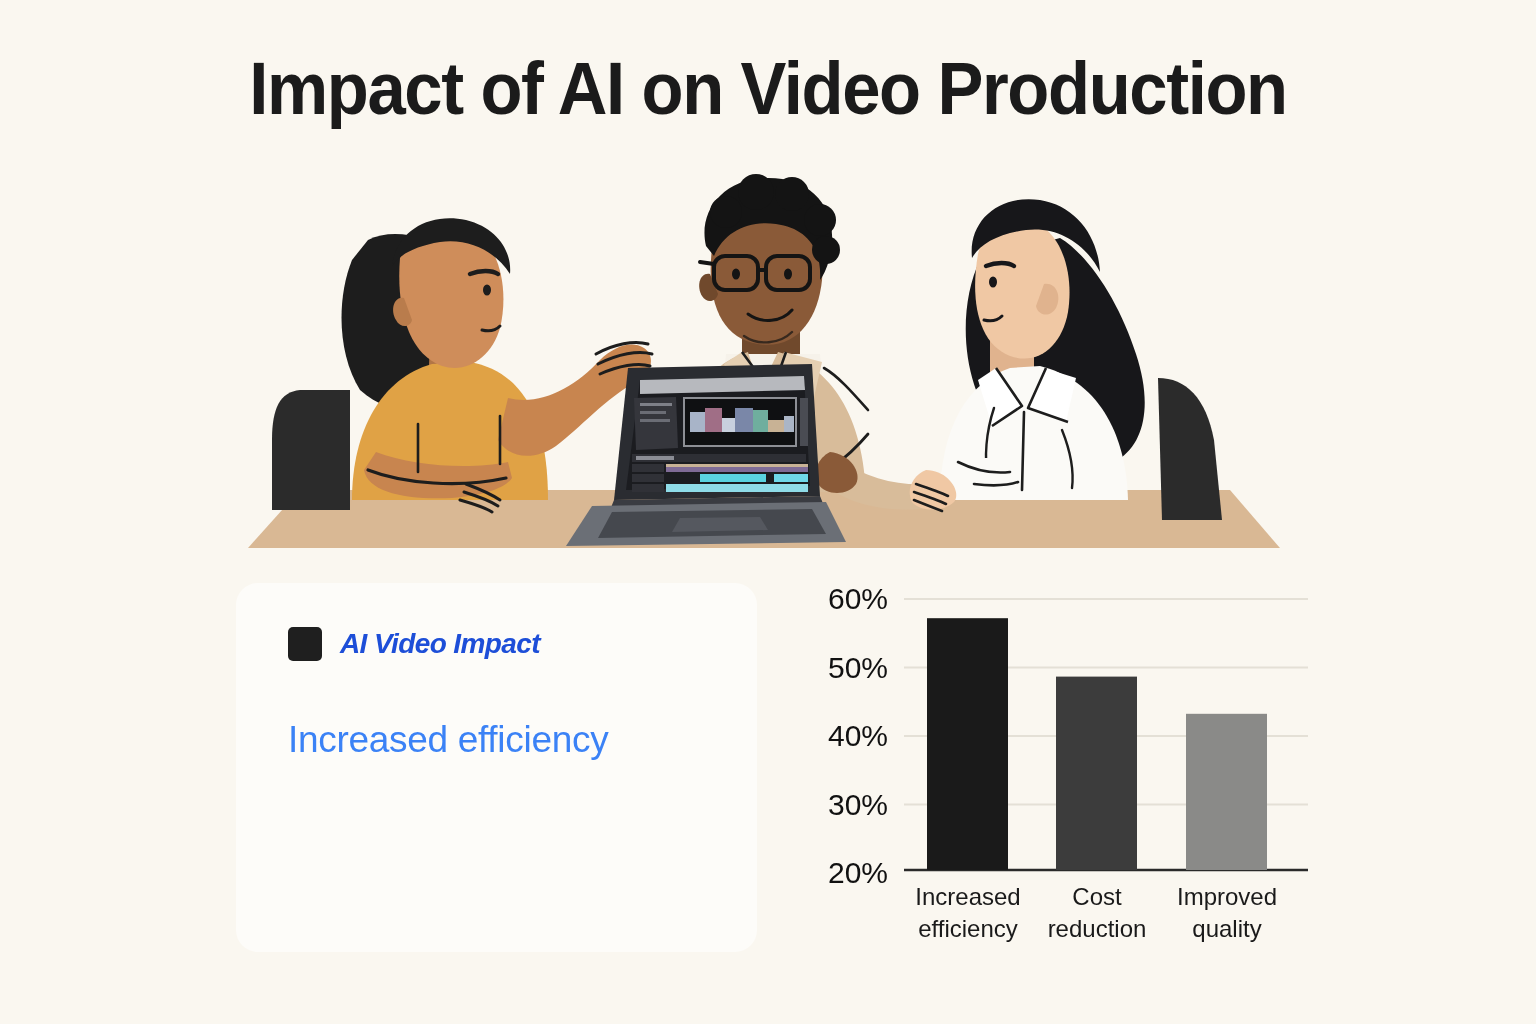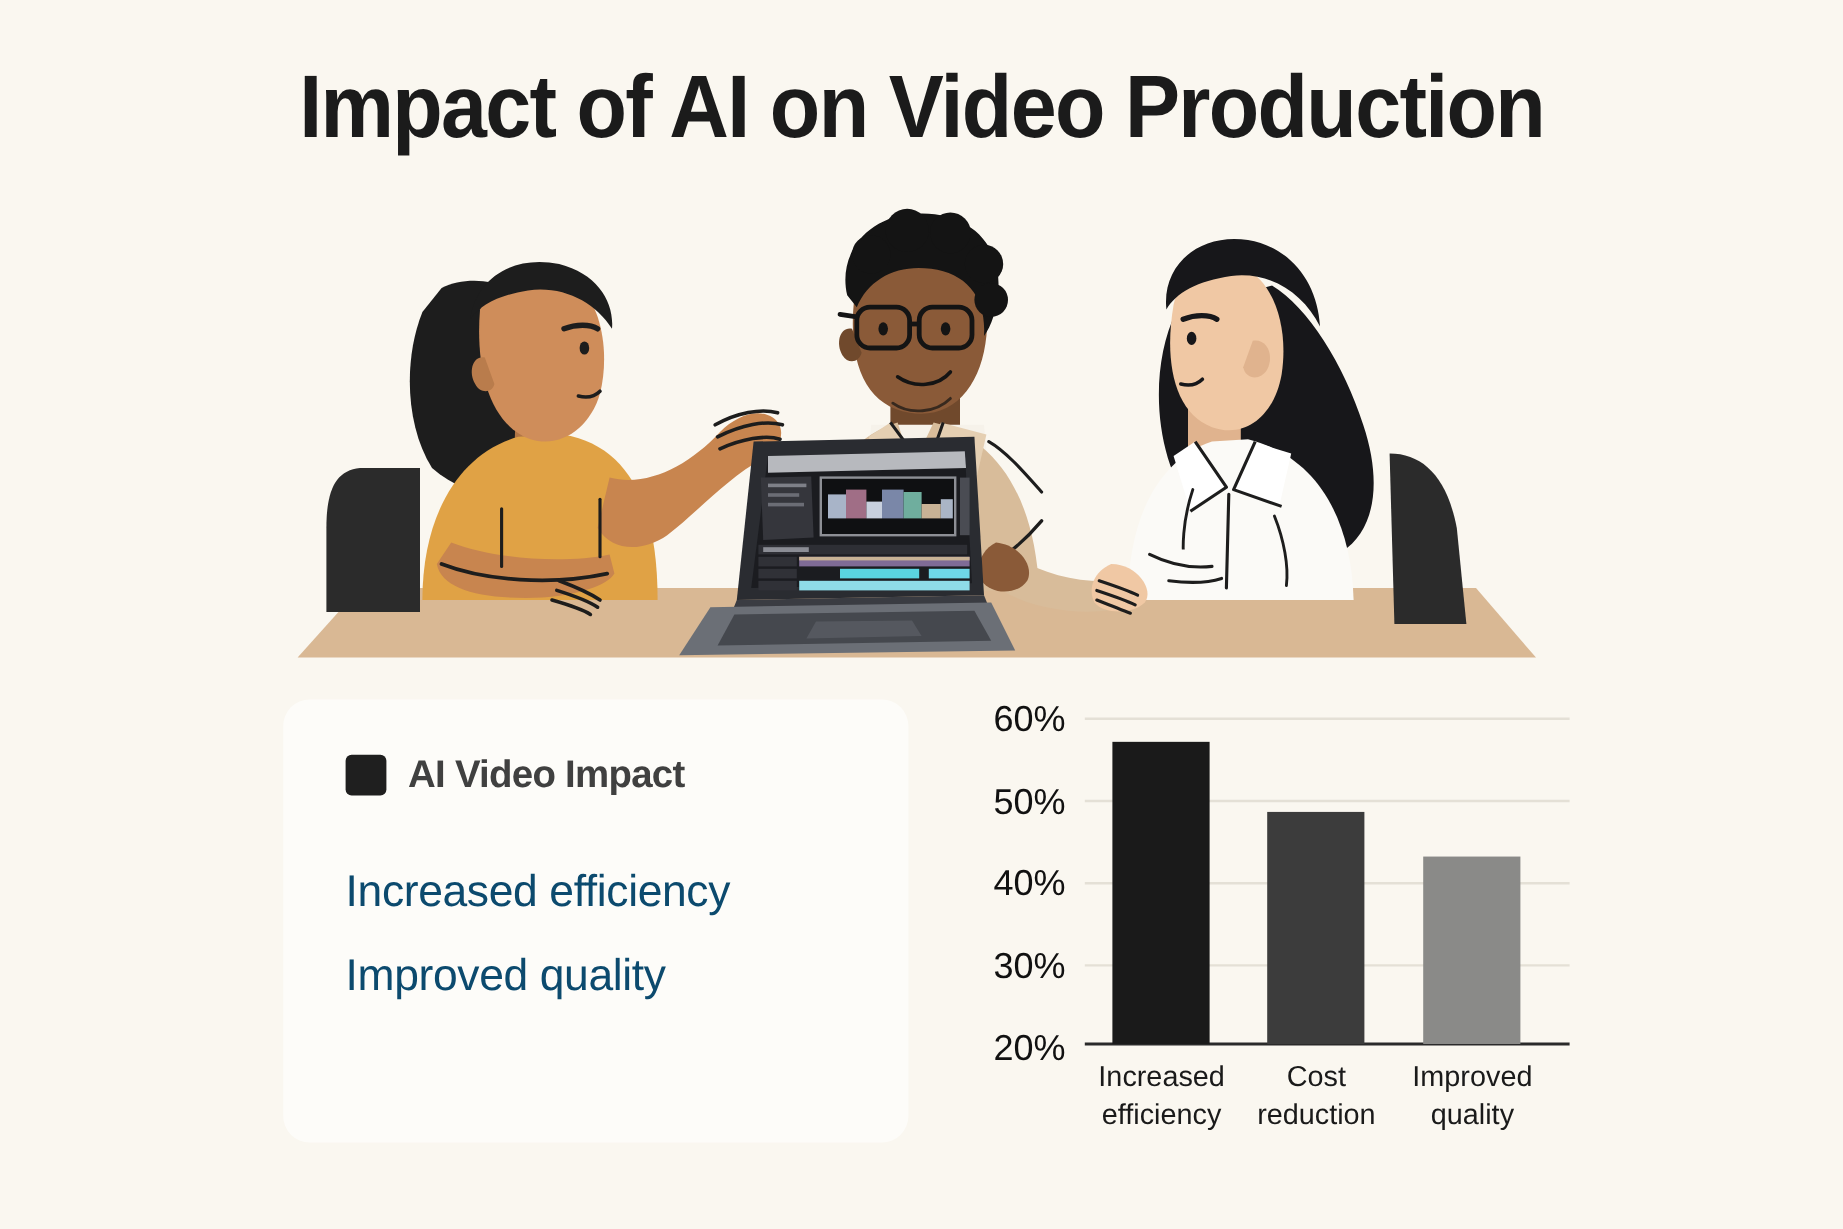--- a/index.html
+++ b/index.html
@@ -68,35 +68,36 @@
     margin-bottom: 44px;
   }
   .legend-swatch {
     width: 34px;
     height: 34px;
     border-radius: 5px;
     background: #1f1f1f;
     flex: none;
   }
   .legend-title {
-    font-size: 32px;
+    font-size: 28px;
     font-weight: 700;
-    color: #404040;
+    color: #1d4ed8;
     letter-spacing: -0.6px;
     white-space: nowrap;
+    font-style: italic;
   }
   .legend-list {
     list-style: none;
     margin: 0;
     padding: 0;
   }
   .legend-list li {
     font-size: 37px;
     line-height: 70px;
-    color: #0c4a6e;
+    color: #3b82f6;
     letter-spacing: -0.3px;
     white-space: nowrap;
   }
 
   
   .chart {
     position: absolute;
     left: 796px;
     top: 575px;
     width: 530px;
@@ -321,21 +322,20 @@
     </svg>
   </div>
 
   <div class="legend-card">
     <div class="legend-header">
       <span class="legend-swatch"></span>
       <span class="legend-title">AI Video Impact</span>
     </div>
     <ul class="legend-list">
       <li>Increased efficiency</li>
-      <li>Improved quality</li>
     </ul>
   </div>
 
   <div class="chart">
     <svg width="530" height="400" viewBox="0 0 530 400" xmlns="http://www.w3.org/2000/svg">
 
       <g>
         <line x1="108" y1="24" x2="512" y2="24" stroke="#e4e0d6" stroke-width="2"></line>
         <line x1="108" y1="92.5" x2="512" y2="92.5" stroke="#e4e0d6" stroke-width="2"></line>
         <line x1="108" y1="161" x2="512" y2="161" stroke="#e4e0d6" stroke-width="2"></line>

